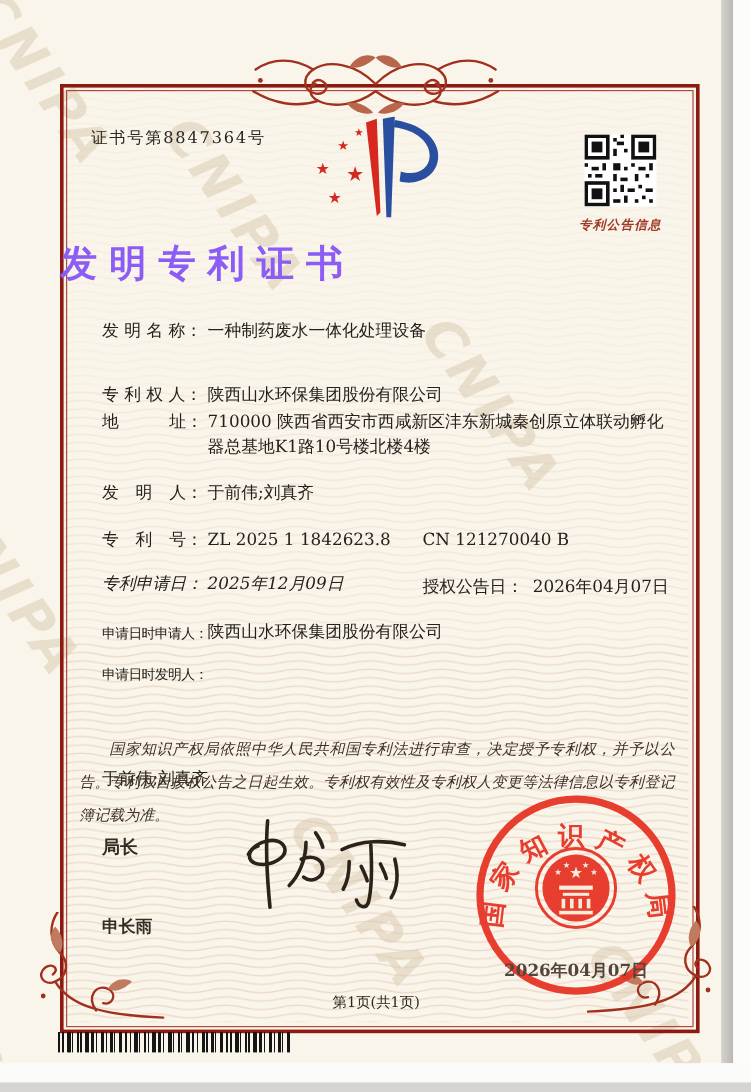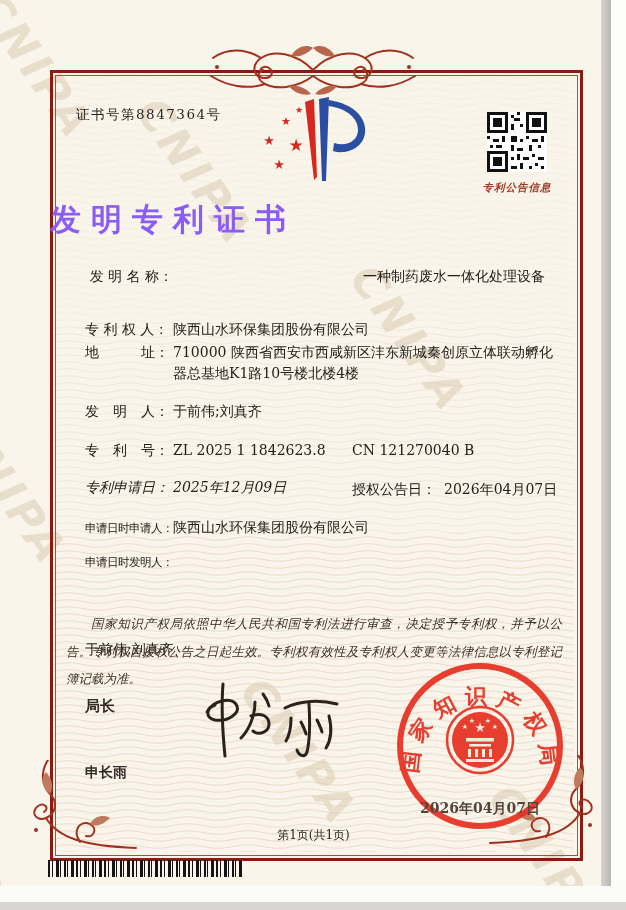--- a/index.html
+++ b/index.html
@@ -27,21 +27,21 @@
   .qr{position:absolute;left:487px;top:112px;width:60px;height:60px;}
   .qr-caption{position:absolute;left:468px;top:181px;width:98px;text-align:center;
       font-size:10.5px;font-style:italic;letter-spacing:1px;color:#a03a28;font-weight:700;}
   .title{position:absolute;left:50px;top:199px;width:527px;text-align:left;
       font-size:31px;font-weight:700;letter-spacing:10px;color:#8b5cf6;}
   
   .row{position:absolute;left:85px;display:flex;font-size:14px;line-height:21px;color:#25201c;}
   .lab{flex:0 0 88px;white-space:nowrap;}
   .lab-long{font-size:11.5px;letter-spacing:-0.5px;line-height:22px;}
   .val{flex:1;}
-  .r-name{top:266px;width:460px;text-align:right;}
+  .r-name{top:266px;width:460px;}
   .r-patentee{top:319px;width:460px;}
   .r-address{top:342px;width:470px;}
   .r-address .val{max-width:382px;}
   .r-inventor{top:401px;width:460px;}
   .r-pno{top:440px;width:265px;}
   .r-gpn{top:440px;left:352px;width:210px;}
   .r-gpn .lab,.r-gdate .lab{flex-basis:92px;}
   .r-fdate{top:477px;width:265px;font-style:italic;}
   .r-gdate{top:479px;left:352px;width:210px;}
   .r-app{top:517px;width:460px;}

